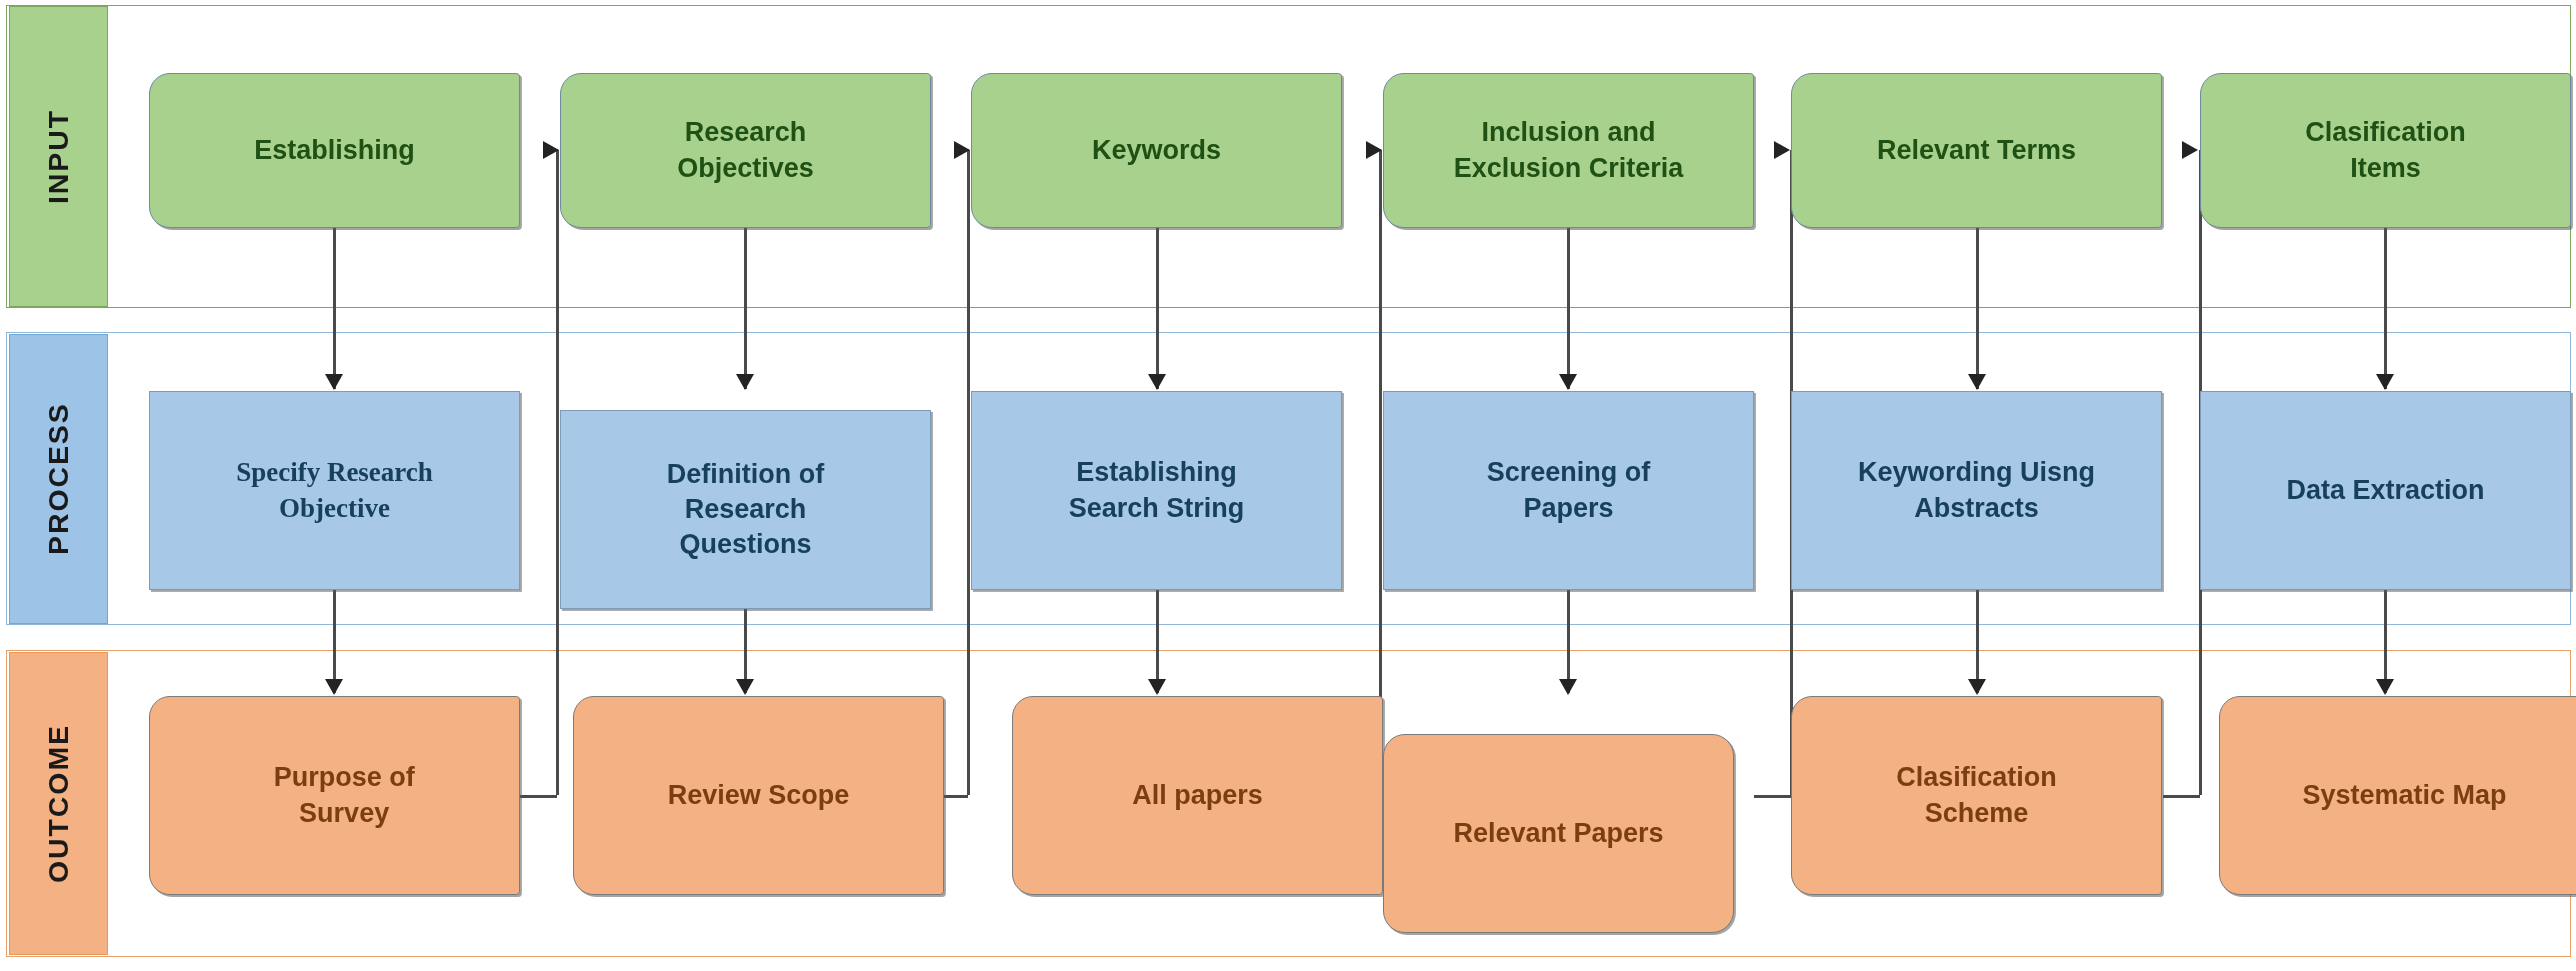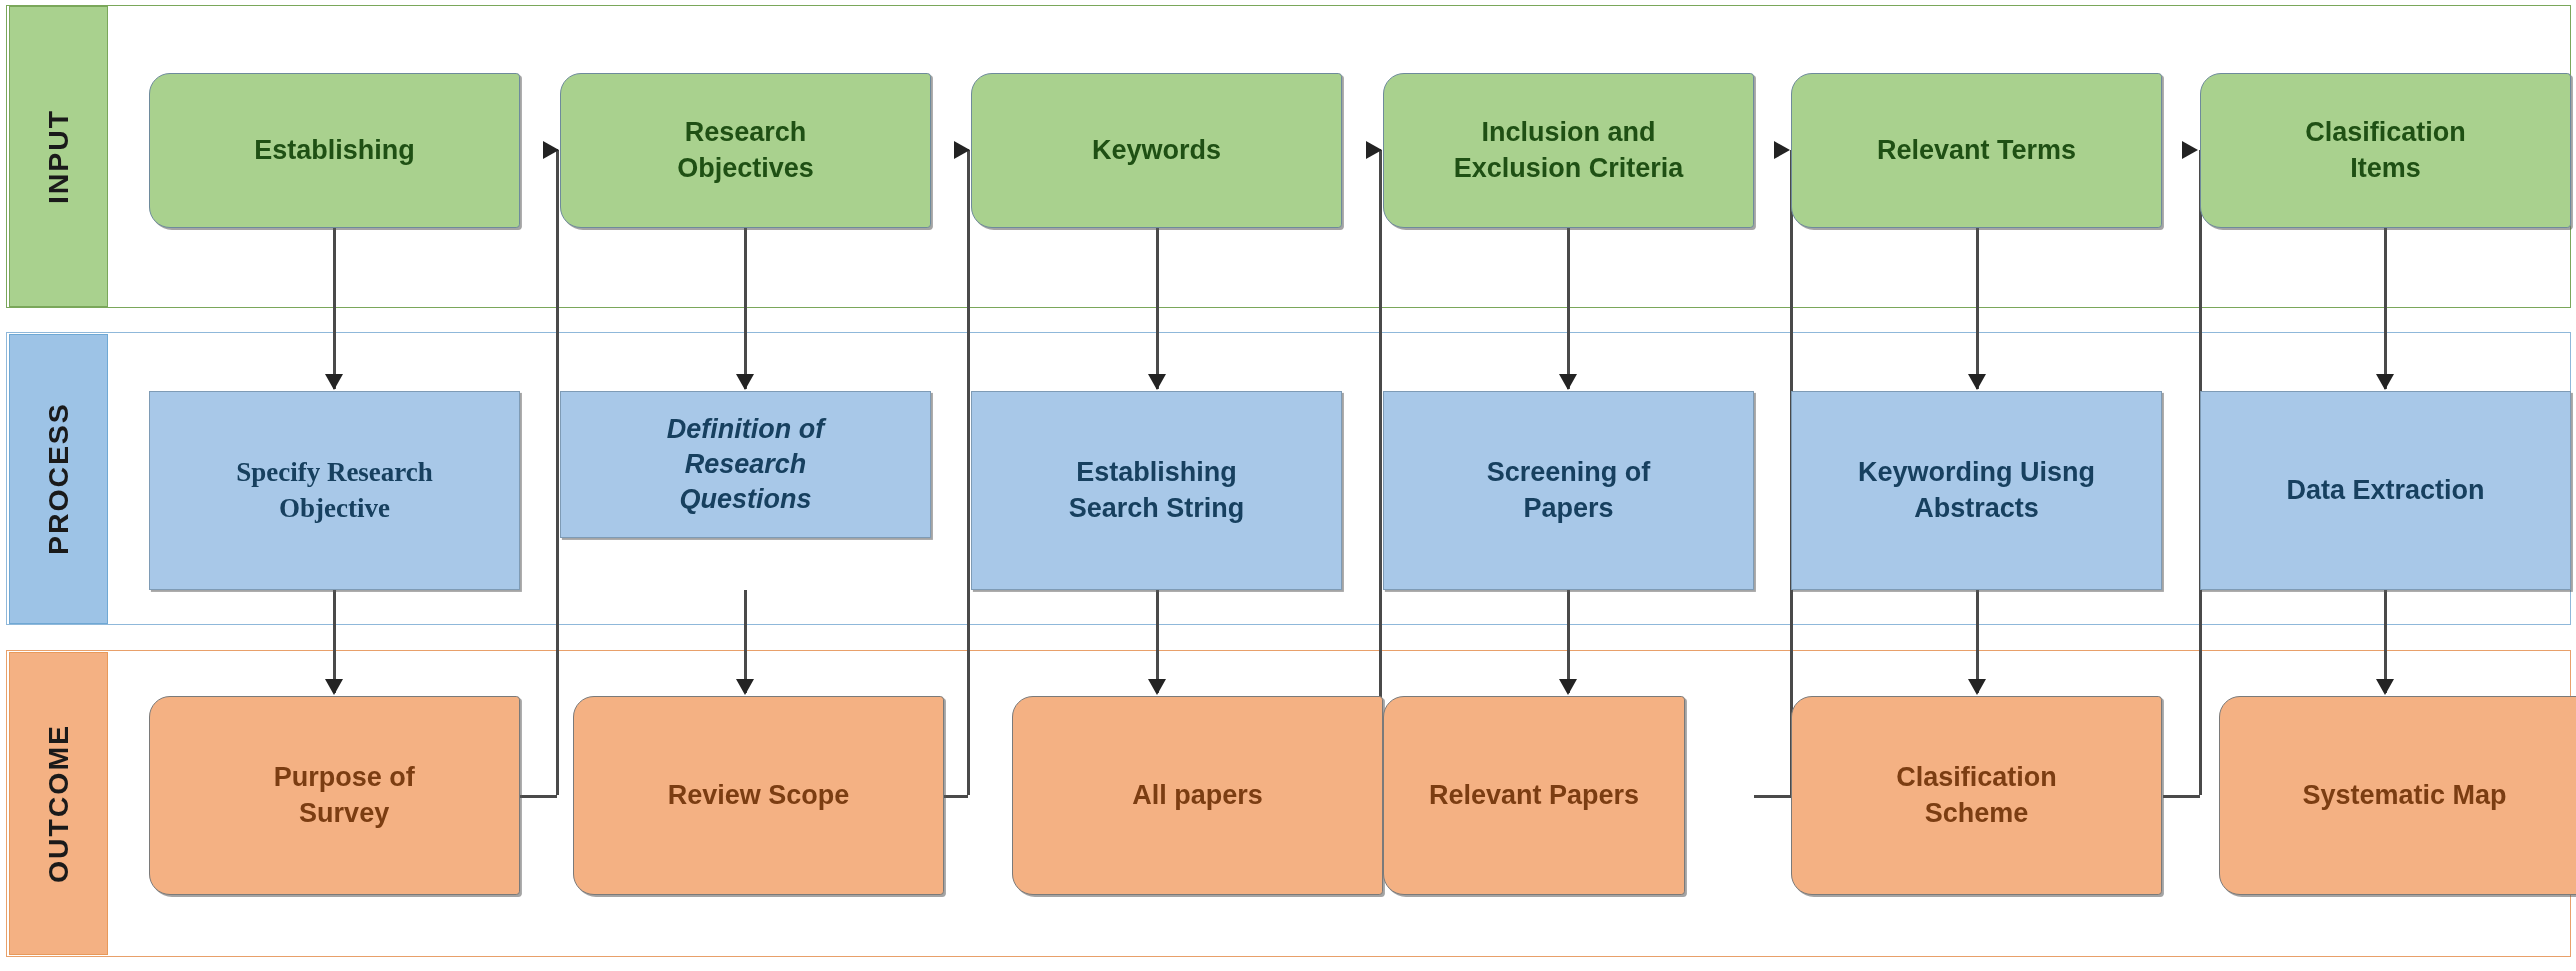--- a/index.html
+++ b/index.html
@@ -155,34 +155,34 @@
 Objectives</div>
   <div class="node input" style="left:971px; top:73px; width:371px;  height:155px;">Keywords</div>
   <div class="node input" style="left:1383px; top:73px; width:371px;  height:155px;">Inclusion and
 Exclusion Criteria</div>
   <div class="node input" style="left:1791px; top:73px; width:371px;  height:155px;">Relevant Terms</div>
   <div class="node input" style="left:2200px; top:73px; width:371px;  height:155px;">Clasification
 Items</div>
 
   <div class="node process" style="left:149px;  top:391px; width:371px; height:199px;font-family:Liberation Serif, serif;">Specify Research
 Objective</div>
-  <div class="node process" style="left:560px;  top:391px; width:371px; height:147px;font-style:italic;">Definition of
+  <div class="node process" style="left:560px;  top:410px; width:371px; height:199px;">Definition of
 Research
 Questions</div>
   <div class="node process" style="left:971px; top:391px; width:371px; height:199px;">Establishing
 Search String</div>
   <div class="node process" style="left:1383px; top:391px; width:371px; height:199px;">Screening of
 Papers</div>
   <div class="node process" style="left:1791px; top:391px; width:371px; height:199px;">Keywording Uisng
 Abstracts</div>
   <div class="node process" style="left:2200px; top:391px; width:371px; height:199px;">Data Extraction</div>
 
   <div class="node outcome" style="left:149px;  top:696px; width:371px; height:199px;padding-left:28px;">Purpose of
 Survey</div>
   <div class="node outcome" style="left:560px;  top:696px; width:371px; height:199px;margin-left:13px;">Review Scope</div>
   <div class="node outcome" style="left:1012px; top:696px; width:371px; height:199px;">All papers</div>
-  <div class="node outcome" style="left:1383px; top:696px; width:302px; height:199px;">Relevant Papers</div>
+  <div class="node outcome" style="left:1383px; top:734px; width:351px; height:199px;border-radius:22px;">Relevant Papers</div>
   <div class="node outcome" style="left:1791px; top:696px; width:371px; height:199px;">Clasification
 Scheme</div>
   <div class="node outcome" style="left:2200px; top:696px; width:371px; height:199px;margin-left:19px;">Systematic Map</div>
 
 </div>
 
 
 </body></html>

